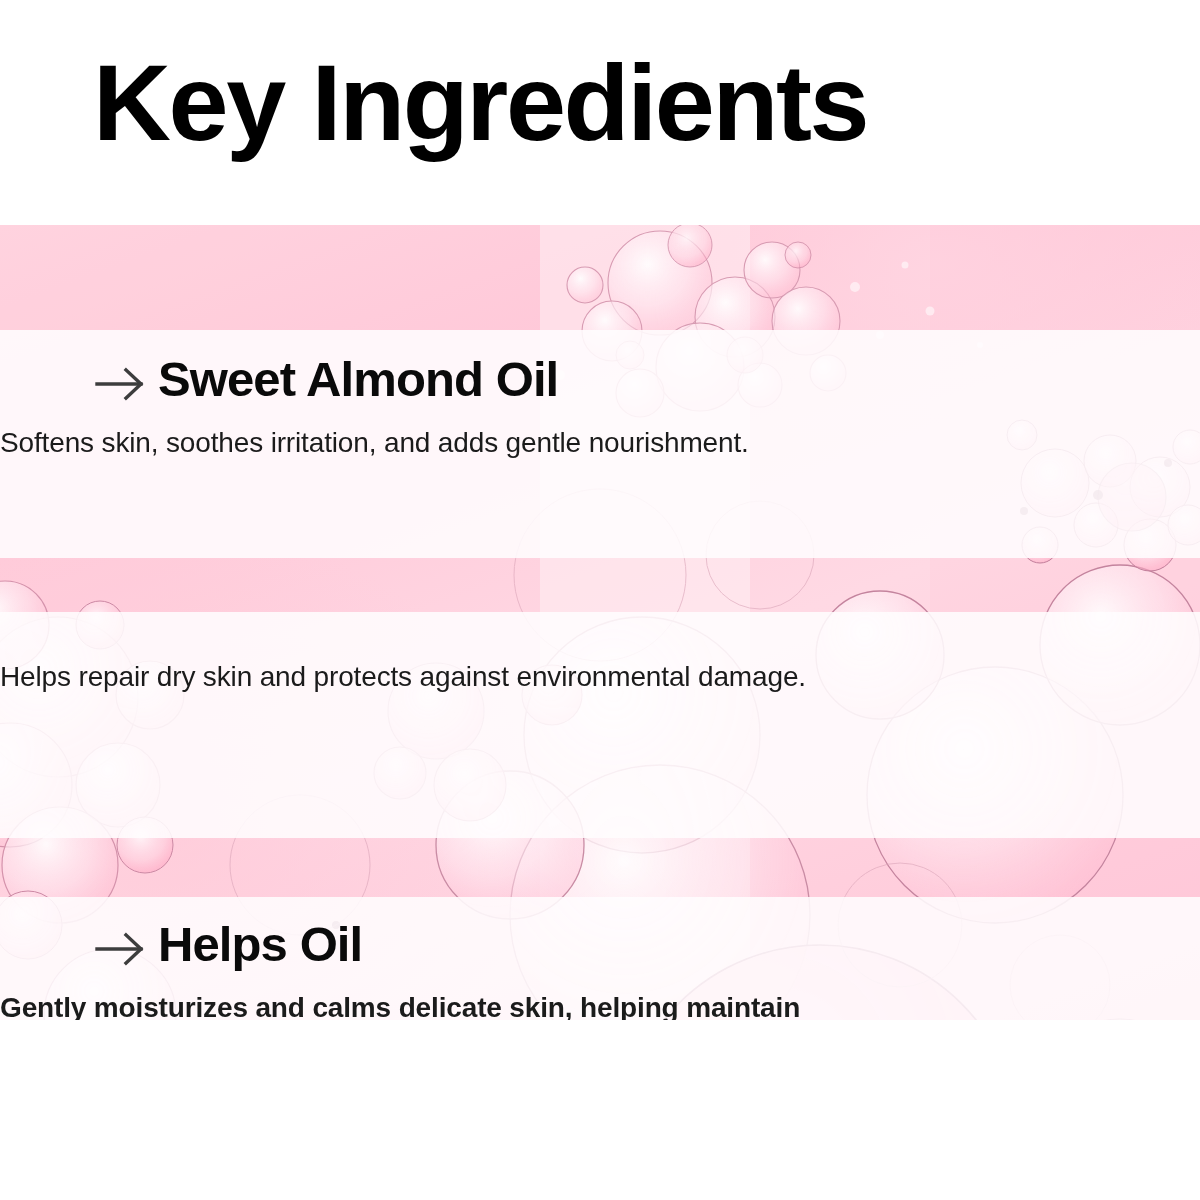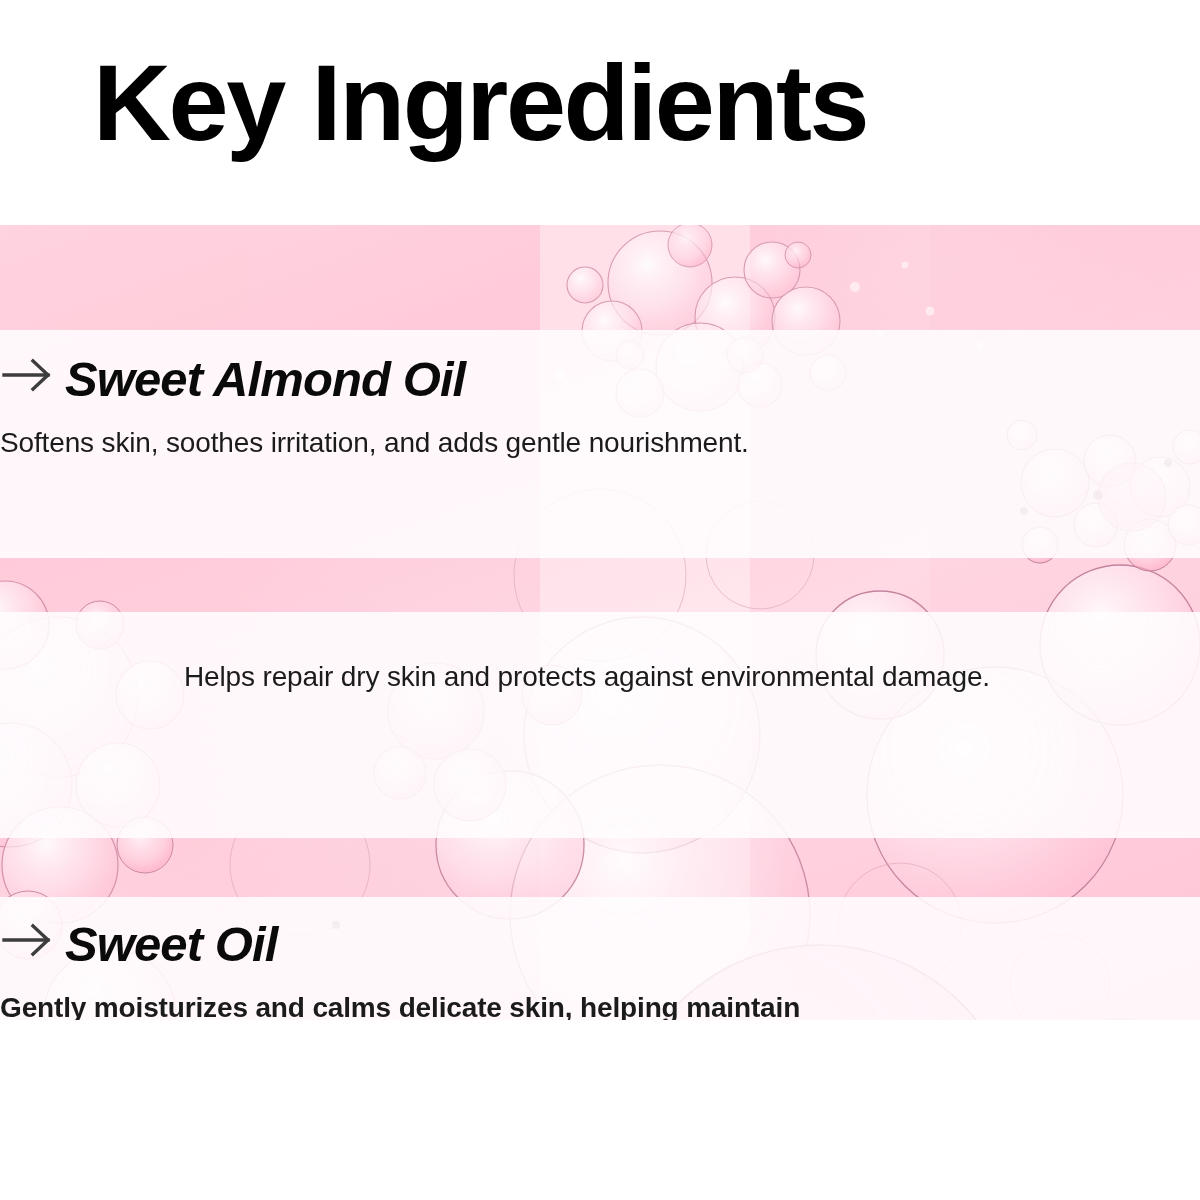--- a/index.html
+++ b/index.html
@@ -49,22 +49,22 @@
   .band.b2 { top:612px; height:226px; }
   .band.b3 { top:897px; height:221px; }
 
   
   .ing { position:absolute; left:0; width:1200px; z-index:30; }
   .ing.i1 { top:355px; }
   .ing.i2 { top:638px; }
   .ing.i3 { top:920px; }
 
   .ing-head {
-    display:flex; align-items:flex-start;
-    font-style:italic;
+    display:flex; align-items:flex-end;
+    padding-left:93px;
   }
   .arrow-icon {
     width:56px; height:40px;
     flex:0 0 56px;
     display:block;
     margin-right:9px;
   }
   .ing-name {
     font-size:49px;
     font-weight:bold;
@@ -75,21 +75,21 @@
   }
   .ing-desc {
     margin-top:21px;
     padding-right:120px;
     font-size:28px;
     line-height:1.27;
     letter-spacing:-0.15px;
     color:#1b1b1b;
     max-width:1090px;
   }
-  .ing.i2 .ing-desc { padding-right:100px;text-align:right; }
+  .ing.i2 .ing-desc { padding-right:100px; }
   .ing.i3 .ing-desc { padding-right:180px;font-weight:bold; }
 </style>
 </head>
 <body>
 
 <div id="stage">
 
   <div class="photo">
     <svg viewBox="0 0 1200 975" preserveAspectRatio="none">
       <defs>
@@ -272,18 +272,18 @@
   <div class="ing i2">
     <div class="ing-desc">Helps repair dry skin and protects against environmental damage.</div>
   </div>
 
   <div class="ing i3">
     <div class="ing-head">
       <svg class="arrow-icon" viewBox="0 0 56 40">
         <line x1="4" y1="20" x2="48" y2="20" stroke="#3d3d3d" stroke-width="3.4" stroke-linecap="square"></line>
         <polyline points="33,6 48,20 33,34" fill="none" stroke="#3d3d3d" stroke-width="3.4" stroke-linecap="square" stroke-linejoin="miter"></polyline>
       </svg>
-      <div class="ing-name">Sweet Oil</div>
+      <div class="ing-name">Helps Oil</div>
     </div>
     <div class="ing-desc">Gently moisturizes and calms delicate skin, helping maintain softness and support natural healing.</div>
   </div>
 
 </div>
 
 </body></html>

